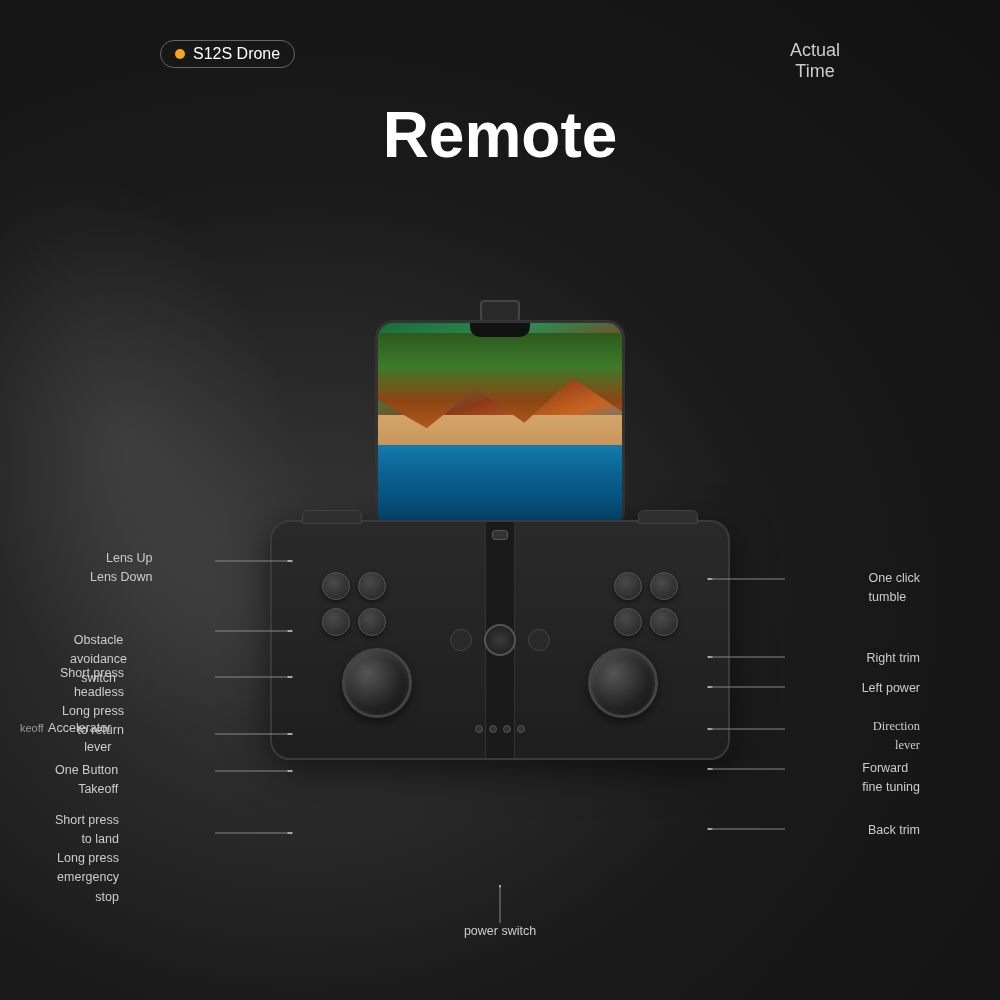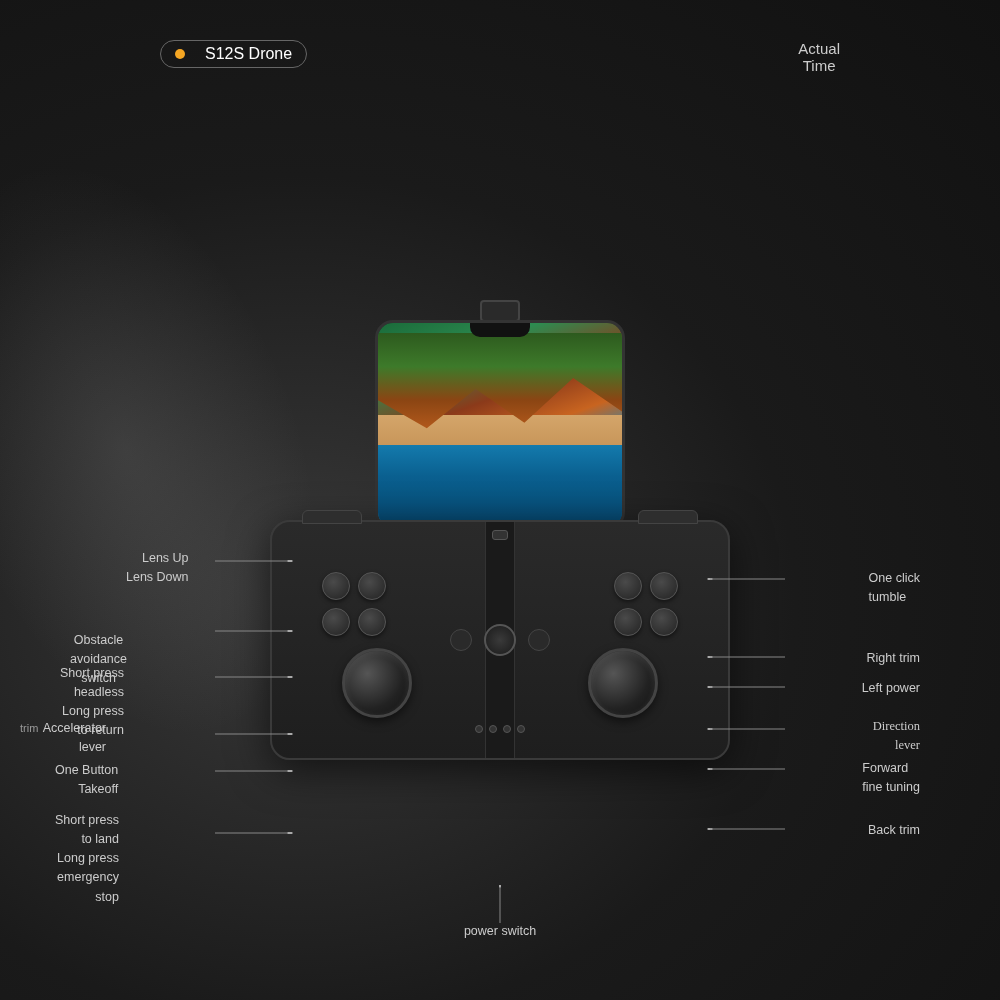--- a/index.html
+++ b/index.html
@@ -32,42 +32,42 @@
       width: 100%;
       height: 100%;
     }
     
     .brand-badge {
       position: absolute;
       top: 40px;
       left: 160px;
       display: flex;
       align-items: center;
-      gap: 20px;
+      gap: 8px;
       border: 1px solid #666;
       border-radius: 20px;
       padding: 4px 14px;
     }
     .brand-dot {
       width: 10px;
       height: 10px;
       border-radius: 50%;
       background: #f5a623;
     }
     .brand-name {
       color: #fff;
       font-size: 16px;
       font-weight: 500;
     }
     .actual-time {
       position: absolute;
       top: 40px;
       right: 160px;
       color: #ccc;
-      font-size: 15px;
+      font-size: 18px;
       text-align: center;
     }
     
     .title {
       position: absolute;
       top: 100px;
       left: 50%;
       transform: translateX(-50%);
       text-align: center;
       color: #fff;
@@ -325,20 +325,21 @@
     <div class="brand-dot"></div>
     <span class="brand-name">S12S Drone</span>
   </div>
 
   <div class="actual-time">
     <span style="white-space:pre">Actual
 Time</span>
   </div>
 
   <div class="title">
+    <div>Remote</div>
   </div>
 
   <div class="phone-holder">
     <div class="phone-clip"></div>
     <div class="phone-screen">
       <div class="phone-image">
         <div class="landscape-water"></div>
         <div class="landscape-beach"></div>
         <div class="landscape-mountains"></div>
       </div>
@@ -377,21 +378,21 @@
       <div class="led-dot"></div>
       <div class="led-dot"></div>
       <div class="led-dot"></div>
     </div>
 
     <div class="joystick joystick-left"></div>
 
     <div class="joystick joystick-right"></div>
   </div>
 
-  <div style="position:absolute; top:548px; left:90px; text-align:right;margin-left:36px;">
+  <div style="position:absolute; top:548px; left:90px; text-align:right;">
     <span class="ann-text">Lens Up<br><span>Lens Down</span></span>
   </div>
 
   <svg style="position:absolute;top:560px;left:215px;" width="80" height="2">
     <line x1="0" y1="1" x2="75" y2="1" stroke="#888" stroke-width="1"></line>
     <circle cx="75" cy="1" r="2.5" fill="#aaa"></circle>
   </svg>
 
   <div style="position:absolute; top:630px; left:70px; text-align:center;">
     <span class="ann-text">Obstacle<br>avoidance<br>switch</span>
@@ -403,21 +404,21 @@
 
   <div style="position:absolute; top:663px; left:60px; text-align:right;">
     <span class="ann-text">Short press<br>headless<br>Long press<br>to return</span>
   </div>
   <svg style="position:absolute;top:676px;left:215px;" width="80" height="2">
     <line x1="0" y1="1" x2="75" y2="1" stroke="#888" stroke-width="1"></line>
     <circle cx="75" cy="1" r="2.5" fill="#aaa"></circle>
   </svg>
 
   <div style="position:absolute; top:718px; left:20px; text-align:right;">
-    <span class="ann-text" style="color:#999; font-size:11px;">⁠trim</span>
+    <span class="ann-text" style="color:#999; font-size:11px;">⁠keoff</span>
     <span class="ann-text"> Accelerator<br>lever</span>
   </div>
   <svg style="position:absolute;top:733px;left:215px;" width="80" height="2">
     <line x1="0" y1="1" x2="75" y2="1" stroke="#888" stroke-width="1"></line>
     <circle cx="75" cy="1" r="2.5" fill="#aaa"></circle>
   </svg>
 
   <div style="position:absolute; top:760px; left:55px; text-align:right;">
     <span class="ann-text">One Button<br>Takeoff</span>
   </div>

